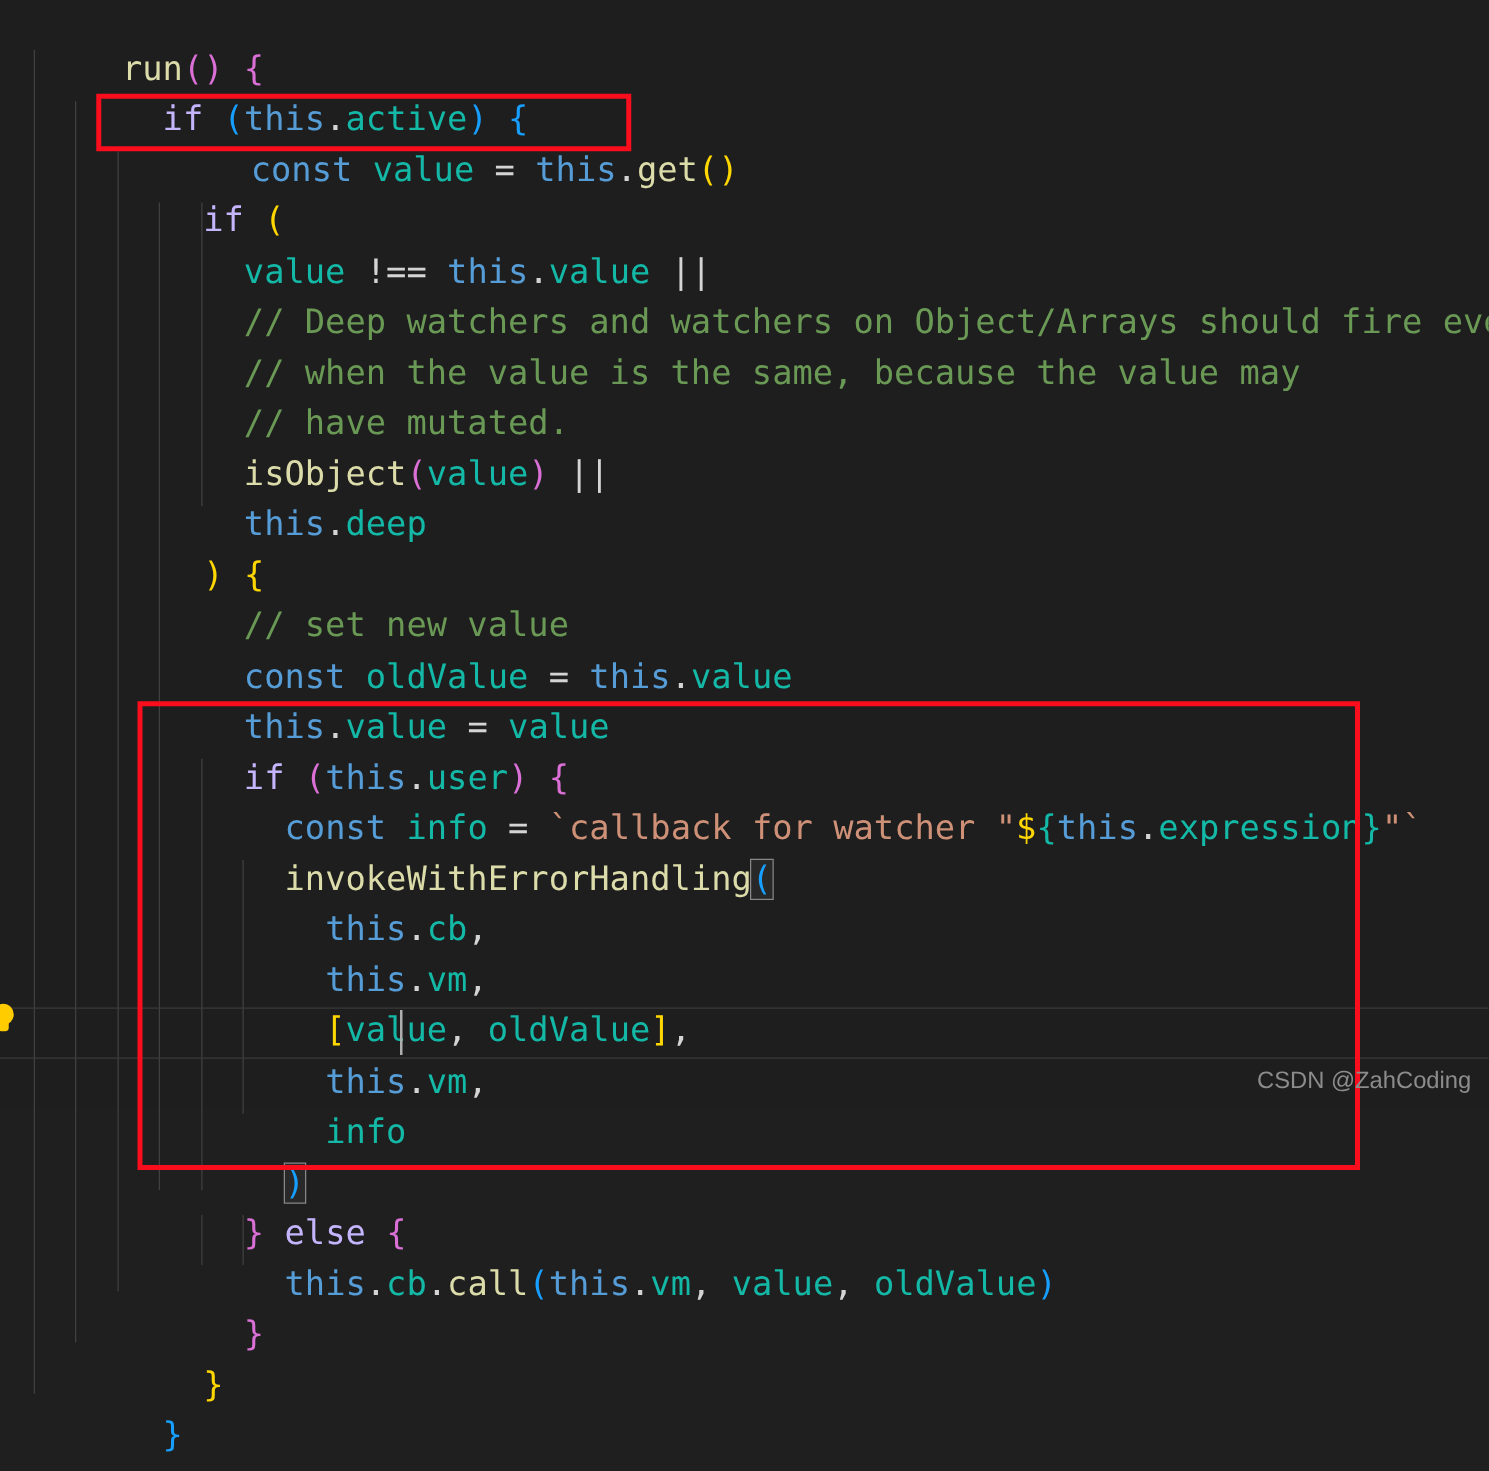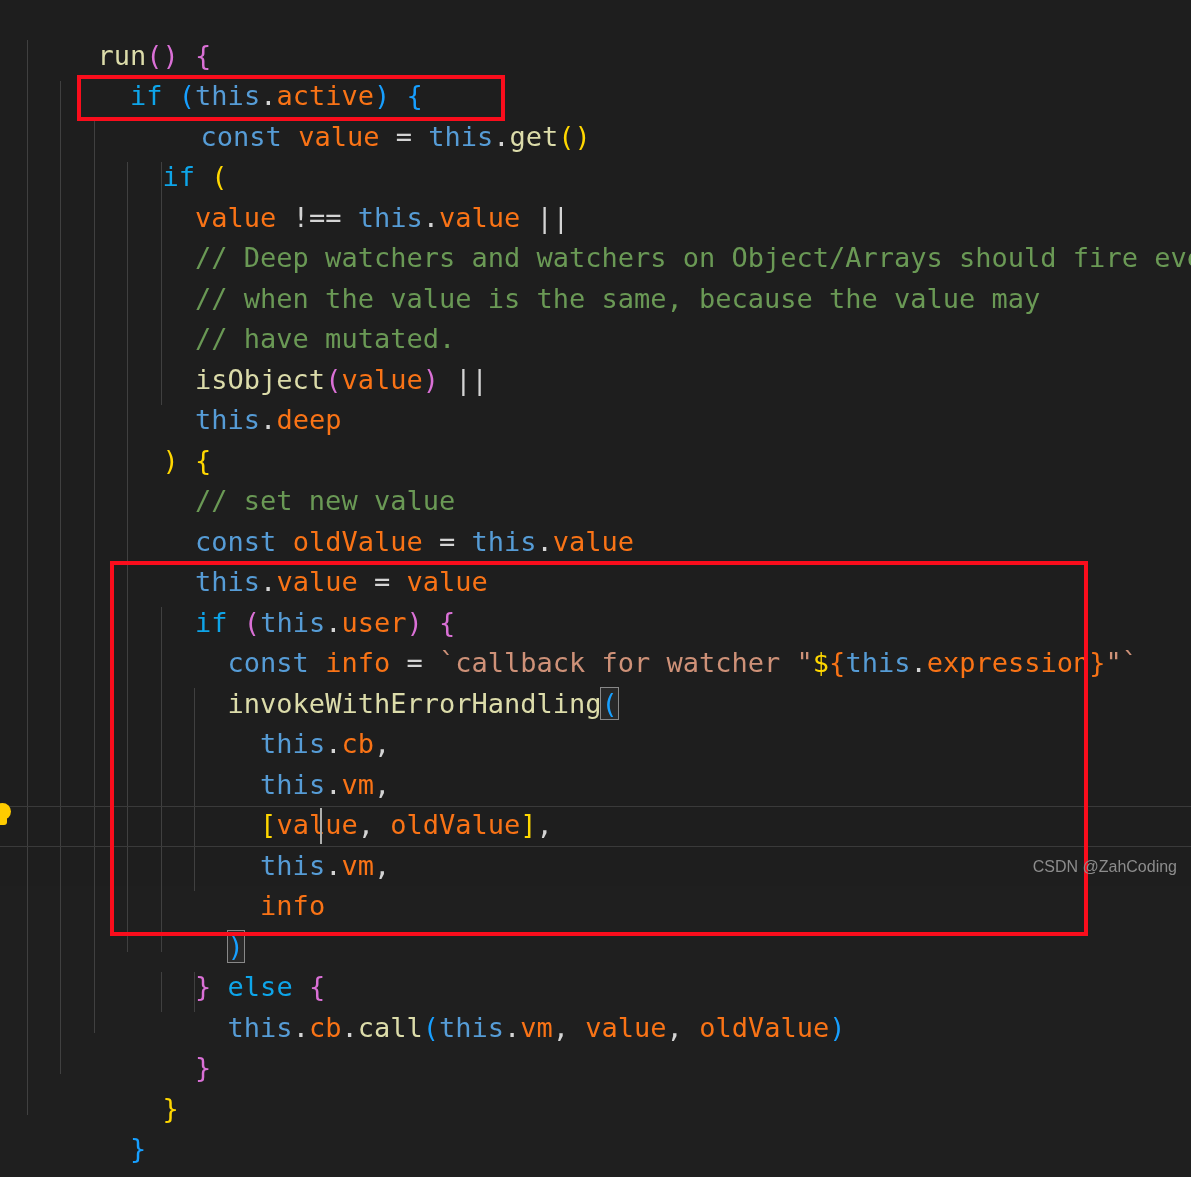--- a/index.html
+++ b/index.html
@@ -48,23 +48,23 @@
     font-size: 27px;
     letter-spacing: 0px;
     font-family: "DejaVu Sans Mono", monospace;
   }
   .code {
     display: inline-block;
     white-space: pre;
   }
 
   
-  .kw       { color: #0ea5e9; }
+  .kw       { color: #c4b5fd; }
   .decl     { color: #569cd6; }  
-  .var      { color: #f97316; }  
+  .var      { color: #14b8a6; }  
   .fn       { color: #dcdcaa; }  
   .cmt      { color: #6a9955; }  
   .str      { color: #ce9178; }  
   .op       { color: #d4d4d4; }  
   .plain    { color: #d4d4d4; }
 
   
   .b1 { color: #da70d6; }  
   .b2 { color: #179fff; }  
   .b3 { color: #ffd700; }  
@@ -112,21 +112,21 @@
     box-sizing: border-box;
     pointer-events: none;
   }
 
   
   #watermark {
     position: absolute;
     right: 14px;
     bottom: 10px;
     color: #8c8c8c;
-    font-size: 16px;
+    font-size: 19px;
     font-family: "Liberation Sans", sans-serif;
     white-space: nowrap;
   }
 </style>
 </head>
 <body>
 
 <div id="editor">
 
   <div class="guide" style="left:27px; top:40px;  height:1075px;"></div>

